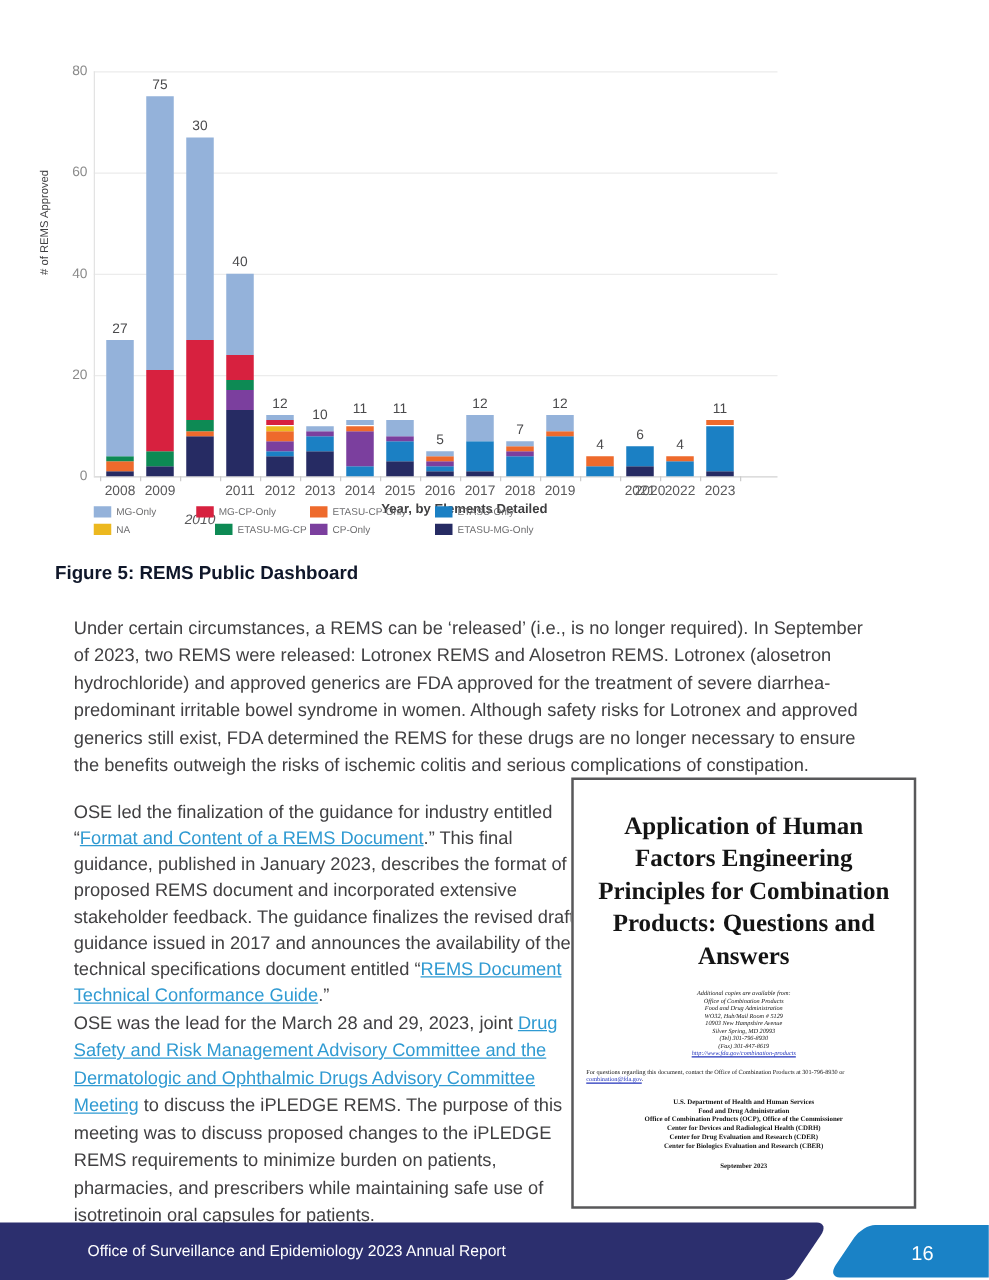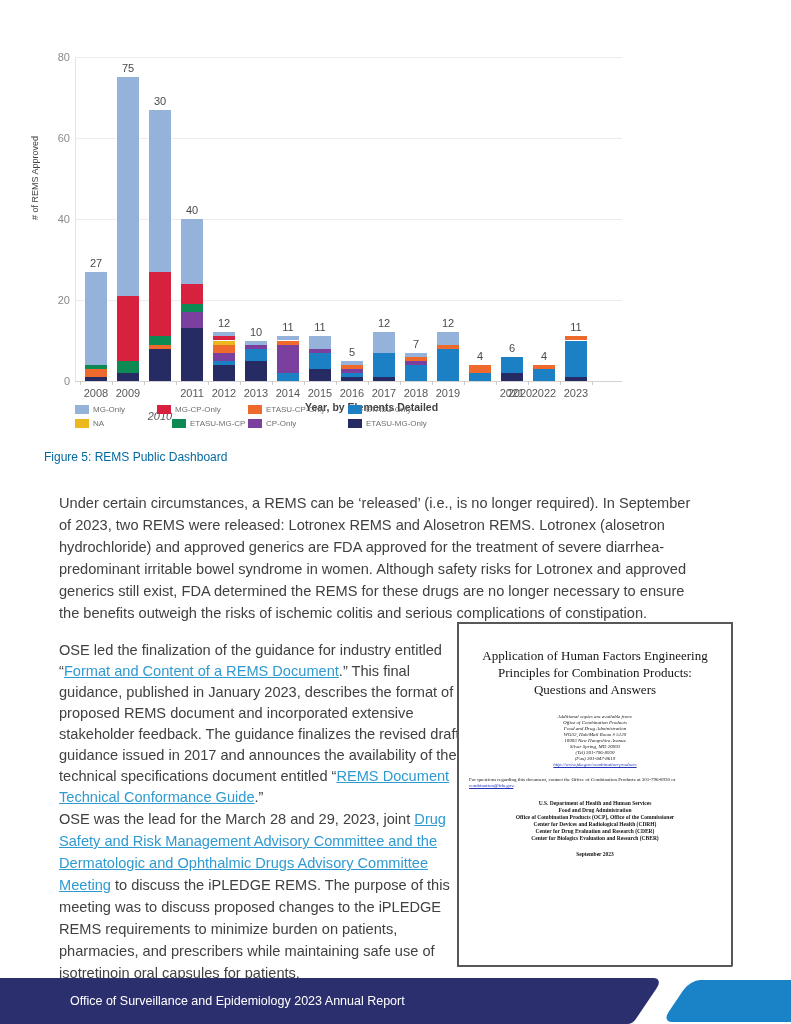--- a/index.html
+++ b/index.html
@@ -17,48 +17,48 @@
   .xtick{position:absolute;width:40px;text-align:center;font-size:11px;color:#58585a;}
   .tick{position:absolute;top:381px;width:1px;height:4px;background:#cccccc;}
   .y-title{position:absolute;left:30px;top:220px;transform:rotate(-90deg);transform-origin:left top;
            font-size:9px;color:#3f3f41;white-space:nowrap;}
   .x-title{position:absolute;left:305px;top:401px;font-size:10.5px;font-weight:bold;color:#3f3f41;}
   .legend-item{position:absolute;display:flex;align-items:center;height:10px;}
   .legend-swatch{display:inline-block;width:14px;height:9px;margin-right:4px;}
   .legend-label{font-size:8px;color:#6e6e70;white-space:nowrap;}
 
   
-  .caption{position:absolute;left:44px;top:450px;font-size:12px;font-weight:normal;color:#0369a1;}
+  .caption{position:absolute;left:44px;top:450px;font-size:15px;font-weight:bold;color:#0f172a;}
   .para{position:absolute;margin:15px;font-size:14.6px;color:#414042;}
   #p1{left:44px;top:477px;width:640px;line-height:22px;}
   #p2{left:44px;top:625px;width:414px;line-height:21px;}
   #p3{left:44px;top:793px;width:414px;line-height:22px;}
   .link{color:#2f9ad2;text-decoration:underline;cursor:pointer;}
 
   
   #doc{position:absolute;left:457px;top:622px;width:276px;height:345px;background:#fff;
        border:2px solid #58585a;box-sizing:border-box;text-align:center;
        font-family:"Liberation Serif", serif;color:#141414;}
-  .doc-title{font-size:13px;line-height:1.3;margin:24px 17px 0;}
+  .doc-title{font-size:20px;line-height:1.3;margin:24px 17px 0;font-weight:bold;}
   .doc-subtitle{font-size:13px;font-weight:bold;margin-top:13px;}
   .doc-address{font-size:5px;line-height:6px;font-style:italic;margin-top:15px;}
   .doc-url{font-size:5px;line-height:6px;font-style:italic;color:#2233bb;text-decoration:underline;}
   .doc-contact{font-size:5px;line-height:6px;margin:9px 10px 0;text-align:left;}
   #doc .link{color:#2233bb;}
   .doc-orgs{font-size:5.5px;line-height:7px;font-weight:bold;margin-top:11px;}
   .doc-date{font-size:5.5px;font-weight:bold;margin-top:9px;}
 
   
   #footer-bar{position:absolute;left:-60px;top:978px;width:708px;height:46px;background:#2c2f6e;
               transform:skewX(-34deg);border-radius:0 10px 5px 0;}
   #footer-tab{position:absolute;left:676px;top:980px;width:200px;height:42px;background:#1a82c6;
               transform:skewX(-34deg);border-radius:10px;}
   #footer-text{position:absolute;left:70px;top:994px;font-size:12.5px;color:#ffffff;}
-  #footer-page{position:absolute;left:726px;top:963px;width:24px;text-align:center;
-               font-size:12px;color:#ffffff;}
+  #footer-page{position:absolute;left:726px;top:995px;width:24px;text-align:center;
+               font-size:16px;color:#ffffff;}
 </style>
 </head>
 <body>
 
 <div>
 
   <div id="chart">
     <div class="y-title"># of REMS Approved</div>
     <div class="x-title">Year, by Elements Detailed</div>
   <div class="gridline base" style="top: 381px;"></div>

